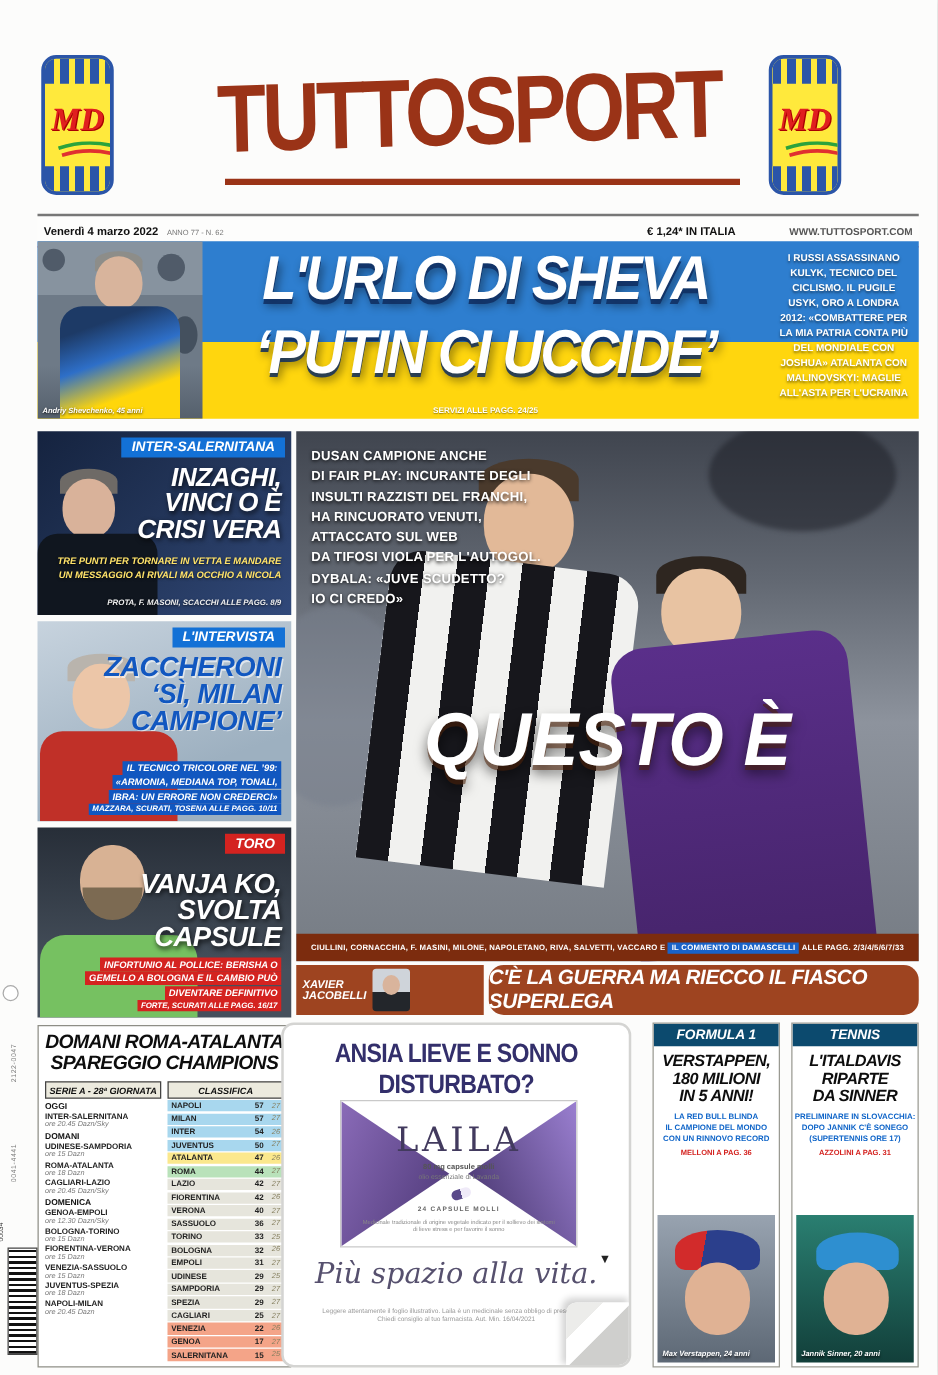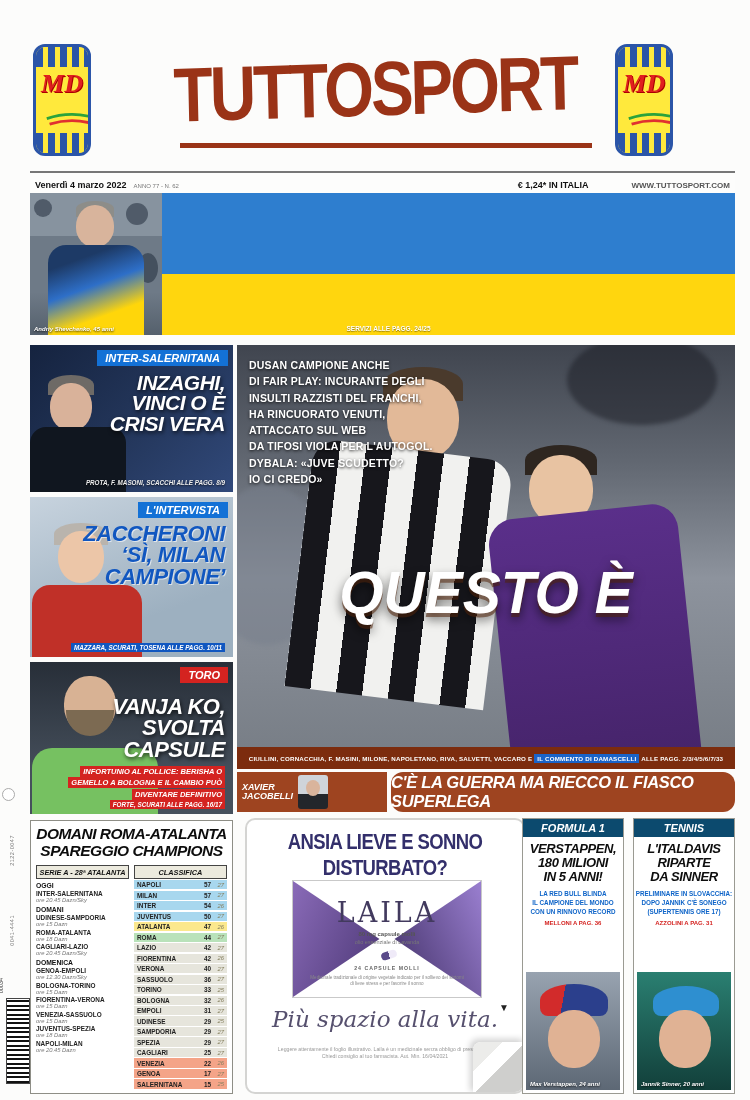--- a/index.html
+++ b/index.html
@@ -5,21 +5,21 @@
   * { margin:0; padding:0; box-sizing:border-box; }
   body { background:#e8e8e6; font-family:"Liberation Sans", sans-serif; }
   .page { position:relative; width:750px; height:1100px; margin:0 auto; background:#fcfcfb; overflow:hidden; box-shadow:0 0 8px rgba(0,0,0,.3); }
   .prelines { white-space:pre-line; }
 
   
   .md-logo { position:absolute; width:58px; height:112px; border-radius:12px; background:#ffe93c; border:3px solid #2b55a8; overflow:hidden; }
   .md-left { left:33px; top:44px; } .md-right { left:615px; top:44px; }
   .md-strip { position:absolute; left:0; right:0; height:20px; background:repeating-linear-gradient(90deg,#2b55a8 0 7px,#ffe93c 7px 12px); }
   .md-strip.top { top:0; } .md-strip.bot { bottom:0; }
-  .md-text { position:absolute; left:0; right:0; top:22px; text-align:center; font-weight:900; font-style:italic; font-size:26px; color:#e01f1f; font-family:"Liberation Serif", serif; text-shadow:1px 1px 0 #a00; }
+  .md-text { position:absolute; left:0; right:0; top:34px; text-align:center; font-weight:900; font-style:italic; font-size:26px; color:#e01f1f; font-family:"Liberation Serif", serif; text-shadow:1px 1px 0 #a00; }
   .md-swoosh { position:absolute; left:8px; right:8px; top:66px; height:14px; }
   .logo-title { position:absolute; left:100px; right:100px; top:52px; text-align:center; font-size:64px; font-weight:900; color:#9a3317; letter-spacing:-3px; transform:scaleY(1.2) rotate(-1.5deg); font-family:"Liberation Sans", sans-serif; }
   .logo-underline { position:absolute; left:180px; width:412px; top:143px; height:5px; background:#9a3317; }
   .founder { position:absolute; left:0; right:0; top:153px; text-align:center; font-size:8px; font-weight:700; color:#222; font-family:"Liberation Serif", serif; letter-spacing:.5px; }
 
   .datebar { position:absolute; left:30px; top:171px; width:705px; height:16px; border-top:2px solid #777; border-bottom:1px solid #ef4444; background:#fdfdfc; display:flex; align-items:center; justify-content:space-between; padding:12px 5px; }
   .datebar .left, .datebar .right { display:flex; align-items:baseline; gap:7px; }
   .d-date { font-weight:900; font-size:9px; color:#111; }
   .d-issue { font-size:6px; color:#777; }
   .d-price { font-weight:900; font-size:9px; color:#111; }
@@ -112,21 +112,21 @@
   
   .jaco { position:absolute; left:237px; top:772px; width:498px; height:40px; display:flex; gap:4px; }
   .jaco-left { width:150px; background:#9e4420; display:flex; align-items:center; gap:5px; padding:2px 5px; }
   .jaco-name { font-weight:900; font-style:italic; font-size:9px; line-height:1.05; color:#fff; }
   .jaco-photo { width:30px; height:34px; background:linear-gradient(180deg,#cfd4da 55%,#23262b 55%); border-radius:3px; position:relative; overflow:hidden; }
   .jaco-face { position:absolute; left:8px; top:5px; width:14px; height:16px; border-radius:50%; background:#d9b49c; }
   .jaco-main { flex:1; background:#9e4420; display:flex; align-items:center; justify-content:flex-end;border-radius:12px; }
   .jaco-head { font-weight:900; font-style:italic; font-size:16.5px; color:#fff; letter-spacing:-.3px; }
 
   
-  .ad { position:absolute; left:245px; top:818px; width:280px; height:276px; background:#fff; border:2px solid #d4d4d2; border-radius:10px; overflow:hidden; }
+  .ad { position:absolute; left:225px; top:818px; width:280px; height:276px; background:#fff; border:2px solid #d4d4d2; border-radius:10px; overflow:hidden; }
   .ad-head { margin-top:13px; text-align:center; font-weight:900; font-size:18.5px; color:#332f6b; letter-spacing:-.6px; transform:scaleY(1.15); }
   .ad-sub { margin-top:6px; text-align:center; font-size:11px; color:#5a5a66; }
   .ad-box { position:absolute; left:45px; top:60px; width:190px; height:118px; border:1px solid #c9c9c9; background:#fff; overflow:hidden; }
   .wedge-l { position:absolute; inset:0; clip-path:polygon(0 0,46% 50%,0 100%); background:linear-gradient(115deg,#8a6bb8,#3d2b66 70%); }
   .wedge-r { position:absolute; inset:0; clip-path:polygon(100% 0,54% 50%,100% 100%); background:linear-gradient(245deg,#9a7fd0,#2e1f50 70%); }
   .laila-name { position:absolute; left:0; right:0; top:16px; text-align:center; font-family:"DejaVu Serif", serif; font-size:27px; color:#423a5e; letter-spacing:3px; }
   .laila-l1 { position:absolute; left:0; right:0; top:50px; text-align:center; font-size:6px; font-weight:700; color:#555; }
   .laila-l2 { position:absolute; left:0; right:0; top:58px; text-align:center; font-size:5.5px; color:#777; }
   .capsule { position:absolute; left:88px; top:70px; width:16px; height:8px; border-radius:5px; background:linear-gradient(90deg,#5a4a8a 50%,#efeaf8 50%); transform:rotate(-18deg); }
   .laila-l3 { position:absolute; left:0; right:0; top:84px; text-align:center; font-size:5.2px; font-weight:700; color:#666; letter-spacing:1px; }
@@ -198,63 +198,71 @@
   <div class="banner">
     <div class="banner-photo">
       <div class="crowd-dot" style="left:4px;top:6px;width:18px;height:18px;"></div>
       <div class="crowd-dot" style="left:96px;top:10px;width:22px;height:22px;"></div>
       <div class="crowd-dot" style="left:108px;top:60px;width:20px;height:30px;"></div>
       <div class="sheva-hair"></div>
       <div class="sheva-head"></div>
       <div class="sheva-body"></div>
       <div class="banner-caption">Andriy Shevchenko, 45 anni</div>
     </div>
+    <div class="banner-head">
+      <div class="bh1">L'URLO DI SHEVA</div>
+      <div class="bh2">‘PUTIN CI UCCIDE’</div>
+    </div>
+    <div class="banner-side">I RUSSI ASSASSINANO KULYK, TECNICO DEL CICLISMO. IL PUGILE USYK, ORO A LONDRA 2012: «COMBATTERE PER LA MIA PATRIA CONTA PIÙ DEL MONDIALE CON JOSHUA» ATALANTA CON MALINOVSKYI: MAGLIE ALL'ASTA PER L'UCRAINA</div>
     <div class="banner-foot">SERVIZI ALLE PAGG. 24/25</div>
   </div>
 
   <div class="news-box box-inter">
     <div class="inz-hair"></div>
     <div class="inz-head"></div>
     <div class="inz-body"></div>
     <div class="tag tag-blue">INTER-SALERNITANA</div>
     <div class="nb-head prelines">INZAGHI,
 VINCI O È
 CRISI VERA</div>
+    <div class="nb-dek prelines">TRE PUNTI PER TORNARE IN VETTA E MANDARE
+UN MESSAGGIO AI RIVALI MA OCCHIO A NICOLA</div>
     <div class="nb-byline">PROTA, F. MASONI, SCACCHI ALLE PAGG. 8/9</div>
   </div>
 
   <div class="news-box box-zac">
     <div class="zac-hair"></div>
     <div class="zac-head"></div>
     <div class="zac-body"></div>
     <div class="tag tag-blue">L'INTERVISTA</div>
     <div class="nb-head prelines">ZACCHERONI
 ‘SÌ, MILAN
 CAMPIONE’</div>
+    <div class="nb-dek" style="width:150px;"><span class="chip">IL TECNICO TRICOLORE NEL ’99: «ARMONIA, MEDIANA TOP, TONALI, IBRA: UN ERRORE NON CREDERCI»</span></div>
     <div class="nb-byline"><span class="chip">MAZZARA, SCURATI, TOSENA ALLE PAGG. 10/11</span></div>
   </div>
 
   <div class="news-box box-toro">
     <div class="vanja-head"></div>
     <div class="vanja-beard"></div>
     <div class="vanja-body"></div>
     <div class="tag tag-red">TORO</div>
     <div class="nb-head prelines">VANJA KO,
 SVOLTA
 CAPSULE</div>
     <div class="nb-dek" style="width:160px;"><span class="chip">INFORTUNIO AL POLLICE: BERISHA O GEMELLO A BOLOGNA E IL CAMBIO PUÒ DIVENTARE DEFINITIVO</span></div>
     <div class="nb-byline"><span class="chip">FORTE, SCURATI ALLE PAGG. 16/17</span></div>
   </div>
 
   <div class="panel">
     <div class="panel-title prelines">DOMANI ROMA-ATALANTA
 SPAREGGIO CHAMPIONS</div>
     <div class="panel-cols">
       <div class="col-fx">
-        <div class="col-head">SERIE A - 28ª ATALANTA</div>
+        <div class="col-head">SERIE A - 28ª GIORNATA</div>
         <div>
 
             <div class="fx-row day">
               <div class="fx-label">OGGI</div>
               <div class="fx-time"></div>
             </div>
 
             <div class="fx-row match">
               <div class="fx-label">INTER-SALERNITANA</div>
               <div class="fx-time">ore 20.45 Dazn/Sky</div>

